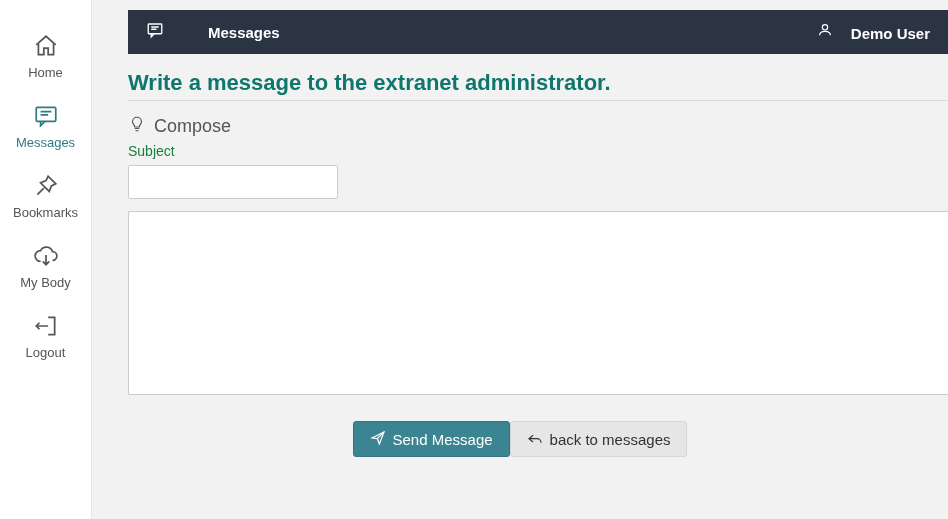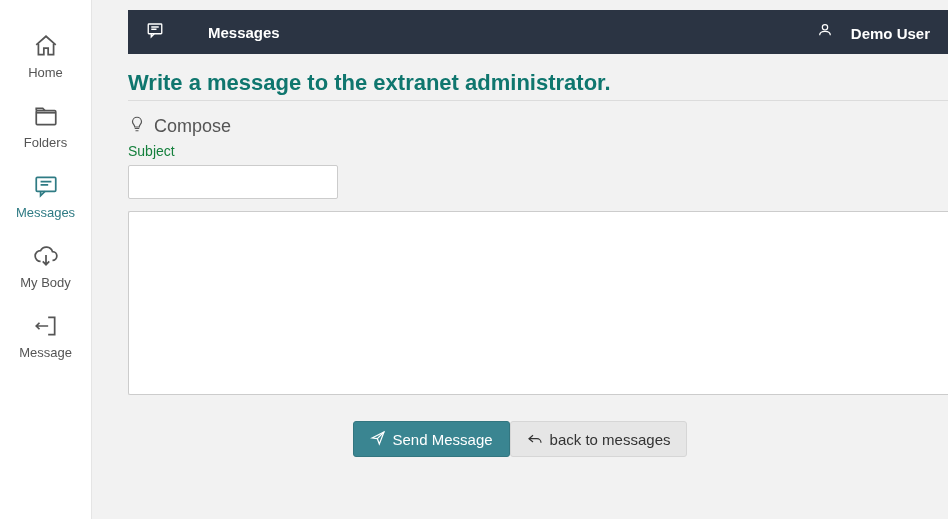--- a/index.html
+++ b/index.html
@@ -59,61 +59,60 @@
     <div class="nav-item">
       <span class="icon-wrap">
         <svg viewBox="0 0 24 24">
             <path d="M3 11 L12 3 L21 11"></path>
             <path d="M5 10 V20 H10 V14 H14 V20 H19 V10"></path>
           </svg>
       </span>
       <span class="nav-label">Home</span>
     </div>
 
-    <div class="nav-item">
-      <span class="icon-wrap">
-        <svg viewBox="0 0 24 24">
-            <rect x="3" y="7" width="18" height="13" rx="1"></rect>
-            <path d="M3 9 H21"></path>
-            <path d="M3 7 L3 5 L9 5 L11 7"></path>
-          </svg>
-      </span>
-      <span class="nav-label">Folders</span>
-    </div>
 
     <div class="nav-item active">
       <span class="icon-wrap">
         <svg viewBox="0 0 24 24">
             <rect x="3" y="4" width="18" height="13" rx="1"></rect>
             <path d="M7 8 H17 M7 11 H14"></path>
             <path d="M7 17 L7 21 L11 17"></path>
           </svg>
       </span>
       <span class="nav-label">Messages</span>
     </div>
 
+    <div class="nav-item">
+      <span class="icon-wrap">
+        <svg viewBox="0 0 24 24">
+            <path d="M14 3 L21 10 L17 12 L15 17 L7 9 L12 7 Z"></path>
+            <path d="M10 14 L4 20"></path>
+          </svg>
+      </span>
+      <span class="nav-label">Bookmarks</span>
+    </div>
 
     <div class="nav-item">
       <span class="icon-wrap">
         <svg viewBox="0 0 24 24">
             <path d="M7 17 A5 5 0 0 1 7 7 A6 6 0 0 1 18 8 A4 4 0 0 1 18 16"></path>
             <path d="M12 11 V20 M9 17 L12 20 L15 17"></path>
           </svg>
       </span>
       <span class="nav-label">My Body</span>
     </div>
 
     <div class="nav-item">
       <span class="icon-wrap">
         <svg viewBox="0 0 24 24">
             <path d="M14 4 H20 V20 H14"></path>
             <path d="M3 12 H14 M6 9 L3 12 L6 15"></path>
           </svg>
       </span>
-      <span class="nav-label">Message</span>
+      <span class="nav-label">Logout</span>
     </div>
 
   </nav>
 
   <div class="main">
 
     <div class="topbar">
       <div class="tb-left">
         <span class="tb-icon">
           <svg viewBox="0 0 24 24">

